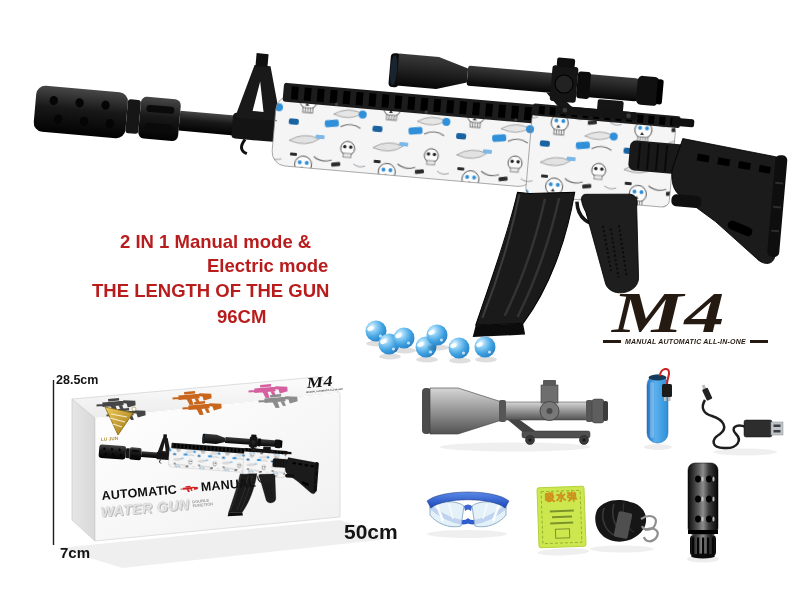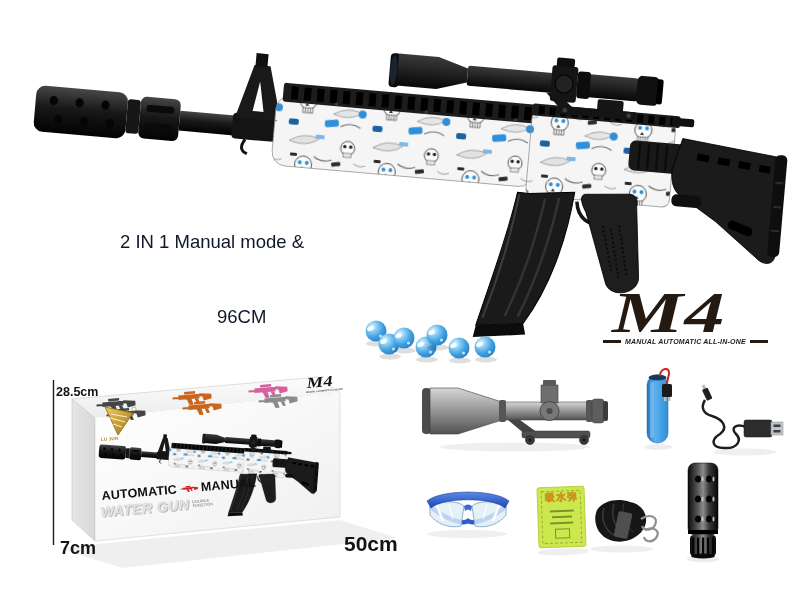--- a/index.html
+++ b/index.html
@@ -1,31 +1,31 @@
 <!DOCTYPE html>
 <html><head>
 <meta charset="utf-8">
 <style>
   html,body{margin:0;padding:0;background:#fff;}
   .canvas{position:relative;width:800px;height:600px;background:#ffffff;overflow:hidden;
           font-family:"Liberation Sans",sans-serif;}
   .abs{position:absolute;}
   svg{display:block;}
   
-  .feat{position:absolute;color:#0f172a;font-weight:normal;font-size:18.5px;white-space:nowrap;letter-spacing:0;}
+  .feat{position:absolute;color:#b91c1c;font-weight:bold;font-size:18.5px;white-space:nowrap;letter-spacing:0;}
   
   .m4-title{position:absolute;left:612px;top:286px;color:#241a12;
             font-family:"Liberation Serif",serif;font-weight:bold;font-style:italic;
             font-size:58px;line-height:0.92;letter-spacing:1px;
             transform:scaleX(1.38);transform-origin:left top;white-space:nowrap;}
   .m4-tagrow{position:absolute;left:603px;top:338px;width:160px;display:flex;align-items:center;gap:4px;}
   .m4-bar{flex:0 0 18px;height:3px;background:#241a12;}
   .m4-tag{color:#241a12;font-weight:bold;font-style:italic;font-size:7px;letter-spacing:.2px;white-space:nowrap;}
   
-  .dim{position:absolute;color:#141414;font-weight:bold;white-space:nowrap;margin-top:12px;}
+  .dim{position:absolute;color:#141414;font-weight:bold;white-space:nowrap;}
   
   .box-mode{position:absolute;left:101px;top:489px;display:flex;align-items:center;gap:3px;
             transform:rotate(-5deg);transform-origin:left top;color:#101010;
             font-weight:900;font-size:12.5px;letter-spacing:.2px;white-space:nowrap;}
   .box-wg{position:absolute;left:100px;top:504px;display:flex;align-items:center;gap:3px;
           transform:rotate(-5deg);transform-origin:left top;white-space:nowrap;}
   .wg-main{color:#e4e4e4;font-weight:900;font-style:italic;font-size:14px;letter-spacing:.5px;
            text-shadow:0 0 1px #ababab,1px 1px 0 #bdbdbd;}
   .wg-stack{display:flex;flex-direction:column;color:#9a9a9a;font-weight:bold;
             font-size:8px;line-height:1.05;transform:scale(.5);transform-origin:left center;}
@@ -377,32 +377,34 @@
           <ellipse cx="713.5" cy="519" rx="1.1" ry="2.6"></ellipse>
     </g>
     <rect x="688" y="530" width="30" height="4" fill="#000"></rect>
     <rect x="690" y="535" width="26" height="21" rx="4" fill="url(#silencerH)"></rect>
     <line x1="692" y1="546" x2="714" y2="546" stroke="#050505" stroke-width="17" stroke-dasharray="2.2 2.8"></line>
     <ellipse cx="703" cy="556" rx="12" ry="2.5" fill="#0a0a0a"></ellipse>
   </g>
 </svg>
 
 <div class="feat" style="left:120px;top:231px">2 IN 1 Manual mode &amp;</div>
+<div class="feat" style="left:207px;top:255px">Electric mode</div>
+<div class="feat" style="left:92px;top:280px">THE LENGTH OF THE GUN</div>
 <div class="feat" style="left:217px;top:306px">96CM</div>
 
 <div class="m4-title">M4</div>
 <div class="m4-tagrow">
   <span class="m4-bar"></span>
   <span class="m4-tag">MANUAL AUTOMATIC ALL-IN-ONE</span>
   <span class="m4-bar"></span>
 </div>
 
 <div class="dim" style="left:56px;top:373px;font-size:12.5px">28.5cm</div>
 <div class="dim" style="left:344px;top:520px;font-size:21px">50cm</div>
-<div class="dim" style="left:60px;top:526px;font-size:18px">7cm</div>
+<div class="dim" style="left:60px;top:544px;font-size:15px">7cm</div>
 
 <div class="box-mode">
   <span>AUTOMATIC</span>
   <svg width="18" height="9" viewBox="0 0 80 30">
         <use href="#minigun" fill="#d42020"></use>
       </svg>
   <span>MANUAL</span>
 </div>
 <div class="box-wg">
   <span class="wg-main">WATER GUN</span>

